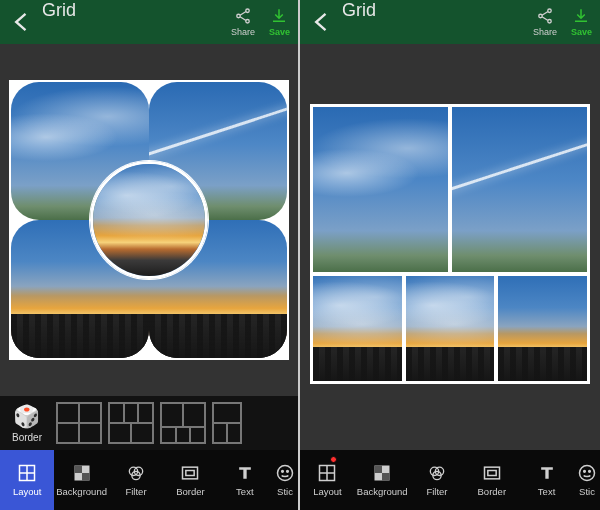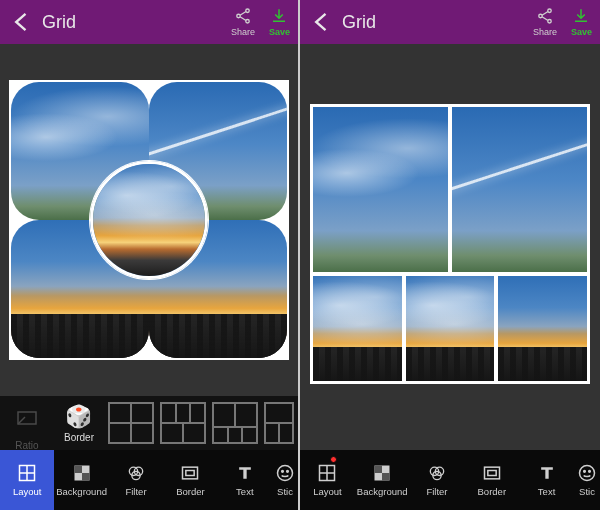--- a/index.html
+++ b/index.html
@@ -2,21 +2,21 @@
 <html><head>
 <meta charset="utf-8">
 <style>
   * { box-sizing: border-box; margin: 0; padding: 0; }
   html, body { width: 600px; height: 510px; overflow: hidden; background: #fff; font-family: Arial, Helvetica, sans-serif; }
   .wrap { display: flex; width: 600px; height: 510px; }
   .pane { width: 300px; height: 510px; background: #1a1a1a; position: relative; display: flex; flex-direction: column; }
   .pane:first-child { border-right: 2px solid #ccc; }
 
   
-  .header { height: 44px; background: #701a75; display: flex; align-items: center; color: #e8e8e8; padding: 0 8px; }
+  .header { height: 44px; background: #14532d; display: flex; color: #e8e8e8; padding: 0 8px; }
   .header .back { width: 28px; display:flex; align-items:center; justify-content:center; }
   .header .title { flex: 1; font-size: 18px; font-weight: 500; margin-left: 6px; }
   .header .actions { display:flex; gap: 14px; align-items:center; }
   .hact { display:flex; flex-direction:column; align-items:center; font-size: 9px; color:#cfcfcf; gap:2px; }
   .hact.save { color:#31c232;font-weight:bold; }
   .hact svg { width:18px; height:18px; }
 
   
   .neticon { position:absolute; top:50px; right:148px; width:0;height:0; border-left:12px solid transparent; border-bottom:12px solid #555; }
 
@@ -131,29 +131,20 @@
             <div class="sky city"></div>
           </div>
         <div class="centerCircle">
             <div class="sky clouds"></div>
           </div>
       </div>
     </div>
 
     <div class="secondary">
       <div class="sec-col">
-        <div class="sec-ratio">
-          <svg width="24" height="24" viewBox="0 0 24 24" stroke="#4a4a4a" fill="none" stroke-width="1.5">
-              <rect x="3" y="7" width="18" height="12"></rect>
-              <path d="M3 19 L10 12"></path>
-            </svg>
-        </div>
-        <span class="sec-label" style="color:#555;">Ratio</span>
-      </div>
-      <div class="sec-col">
         <div class="dice">🎲</div>
         <span class="sec-label">Border</span>
       </div>
       <div class="sec-item">
         <div class="tpl-cell" style="width:50%;height:50%"></div>
           <div class="tpl-cell" style="width:50%;height:50%"></div>
         <div class="tpl-cell" style="width:50%;height:50%"></div>
           <div class="tpl-cell" style="width:50%;height:50%"></div>
       </div>
       <div class="sec-item">

